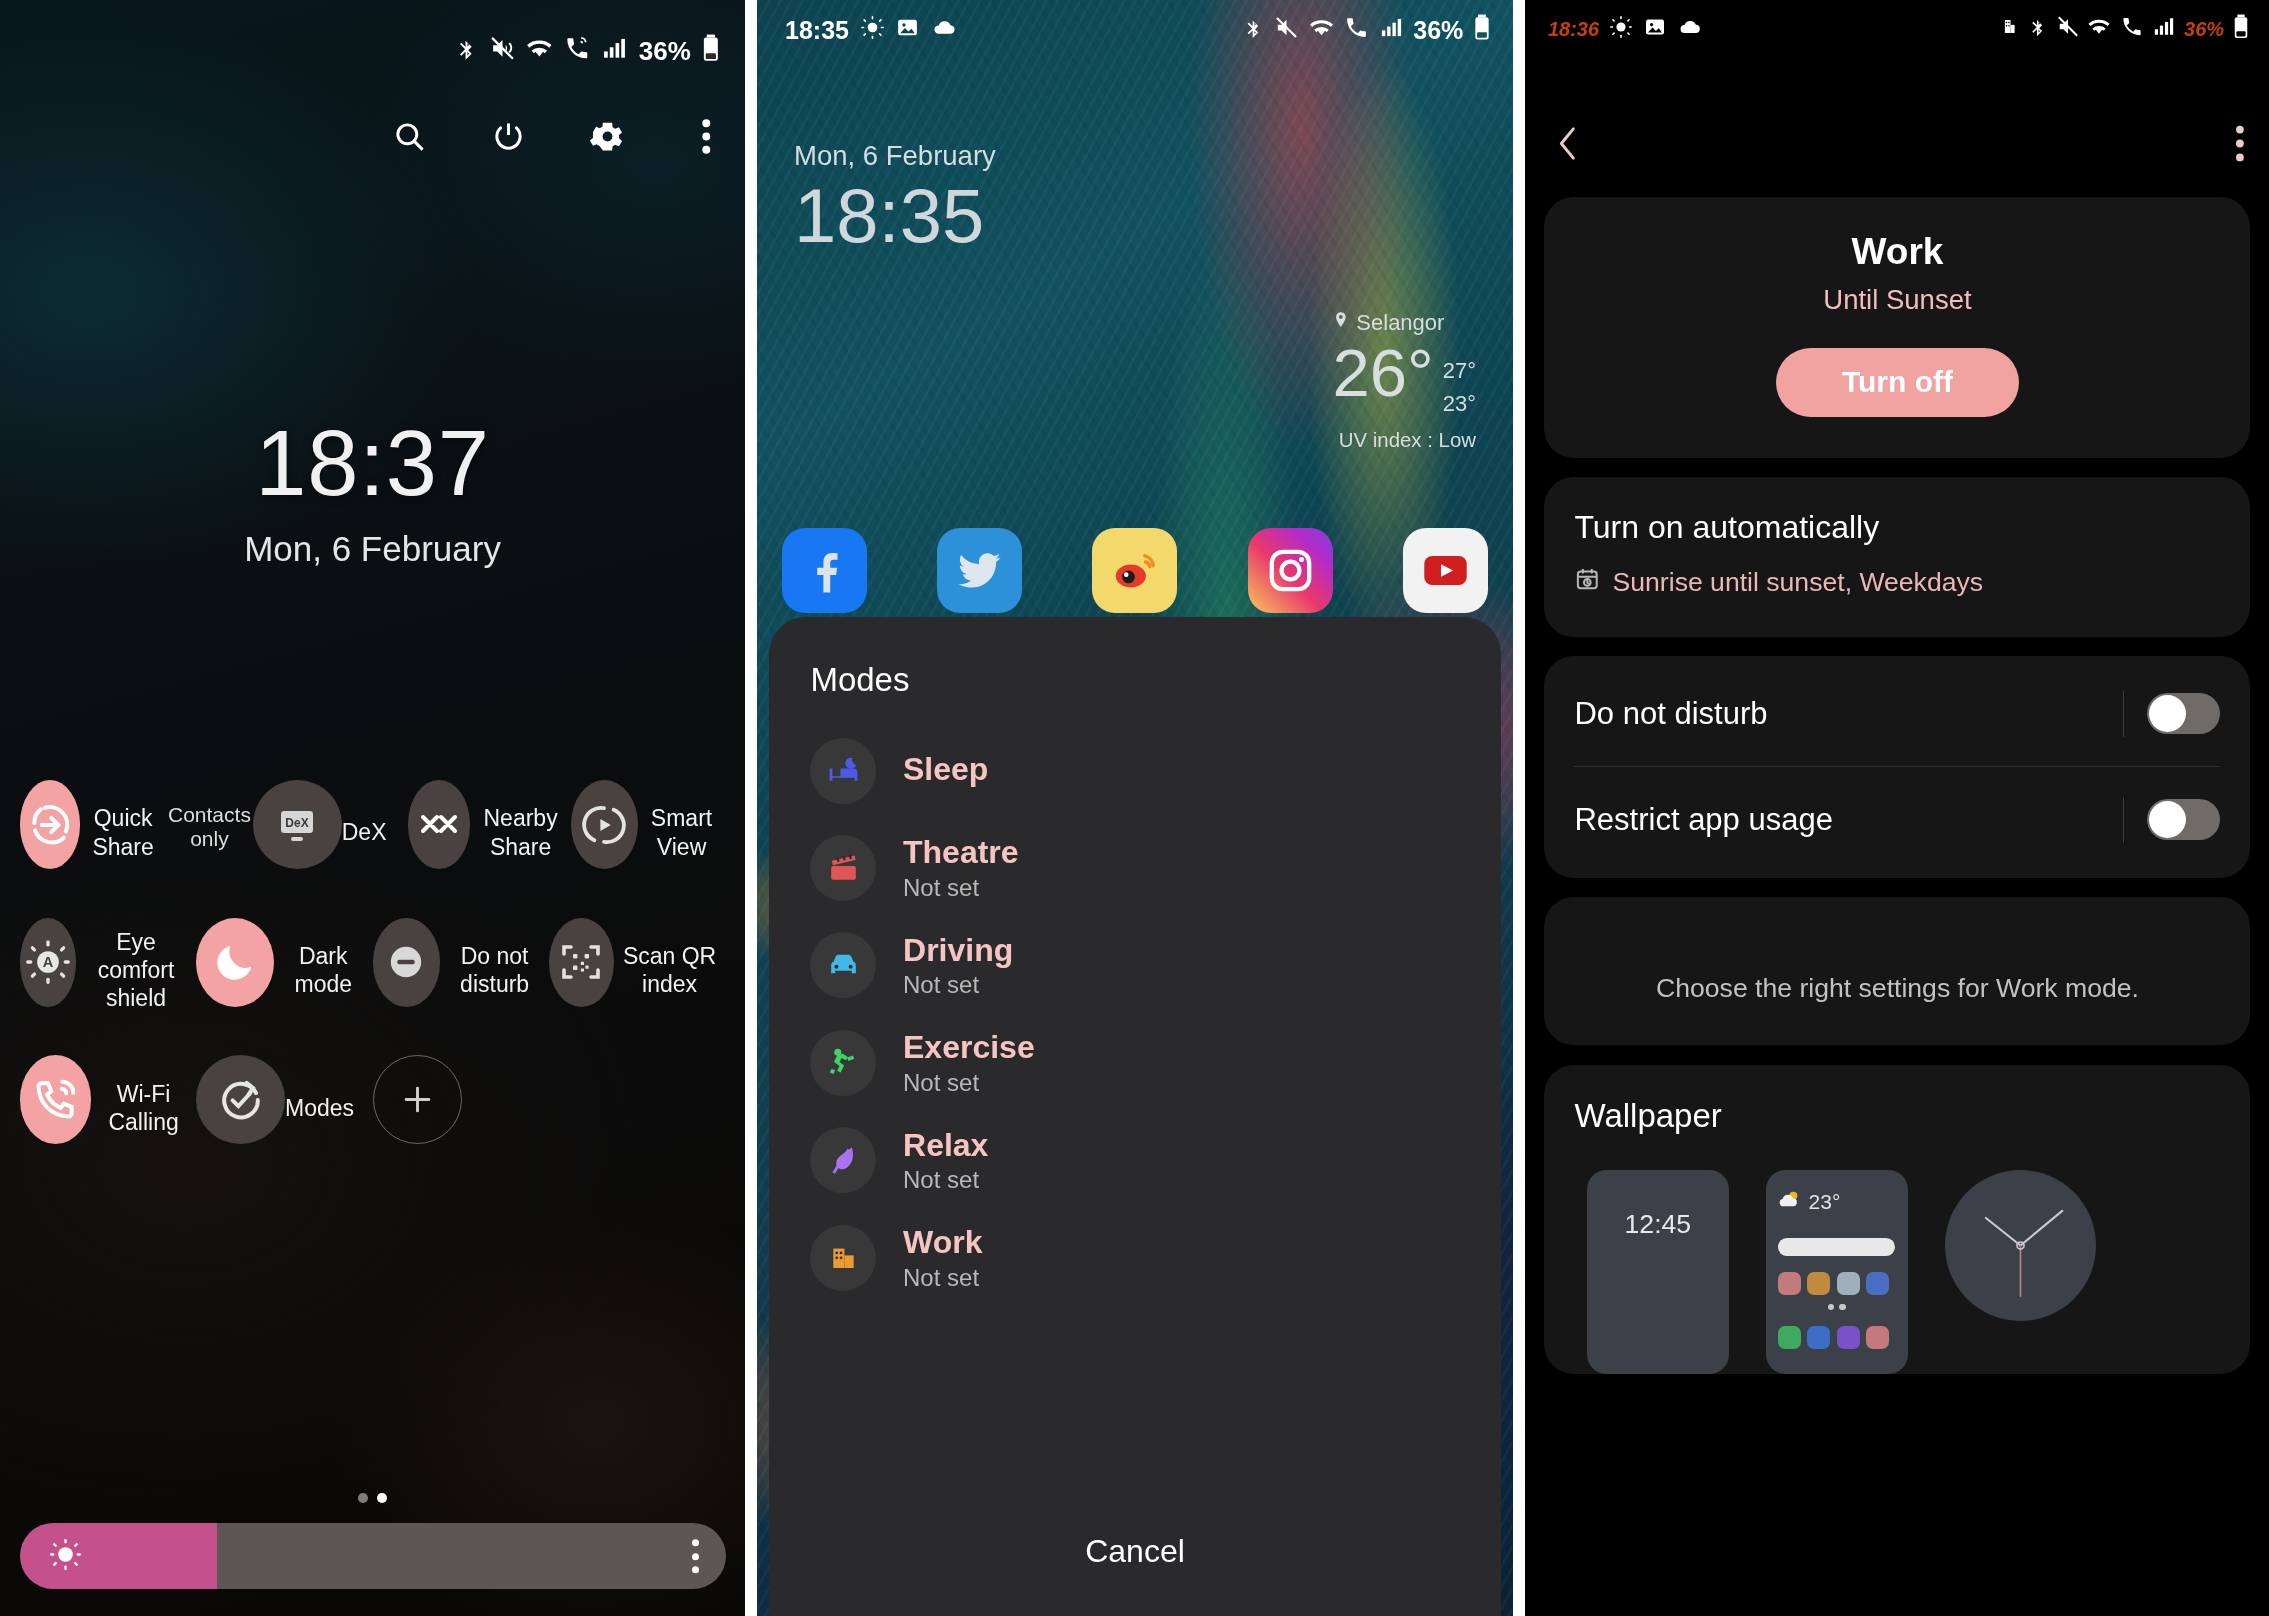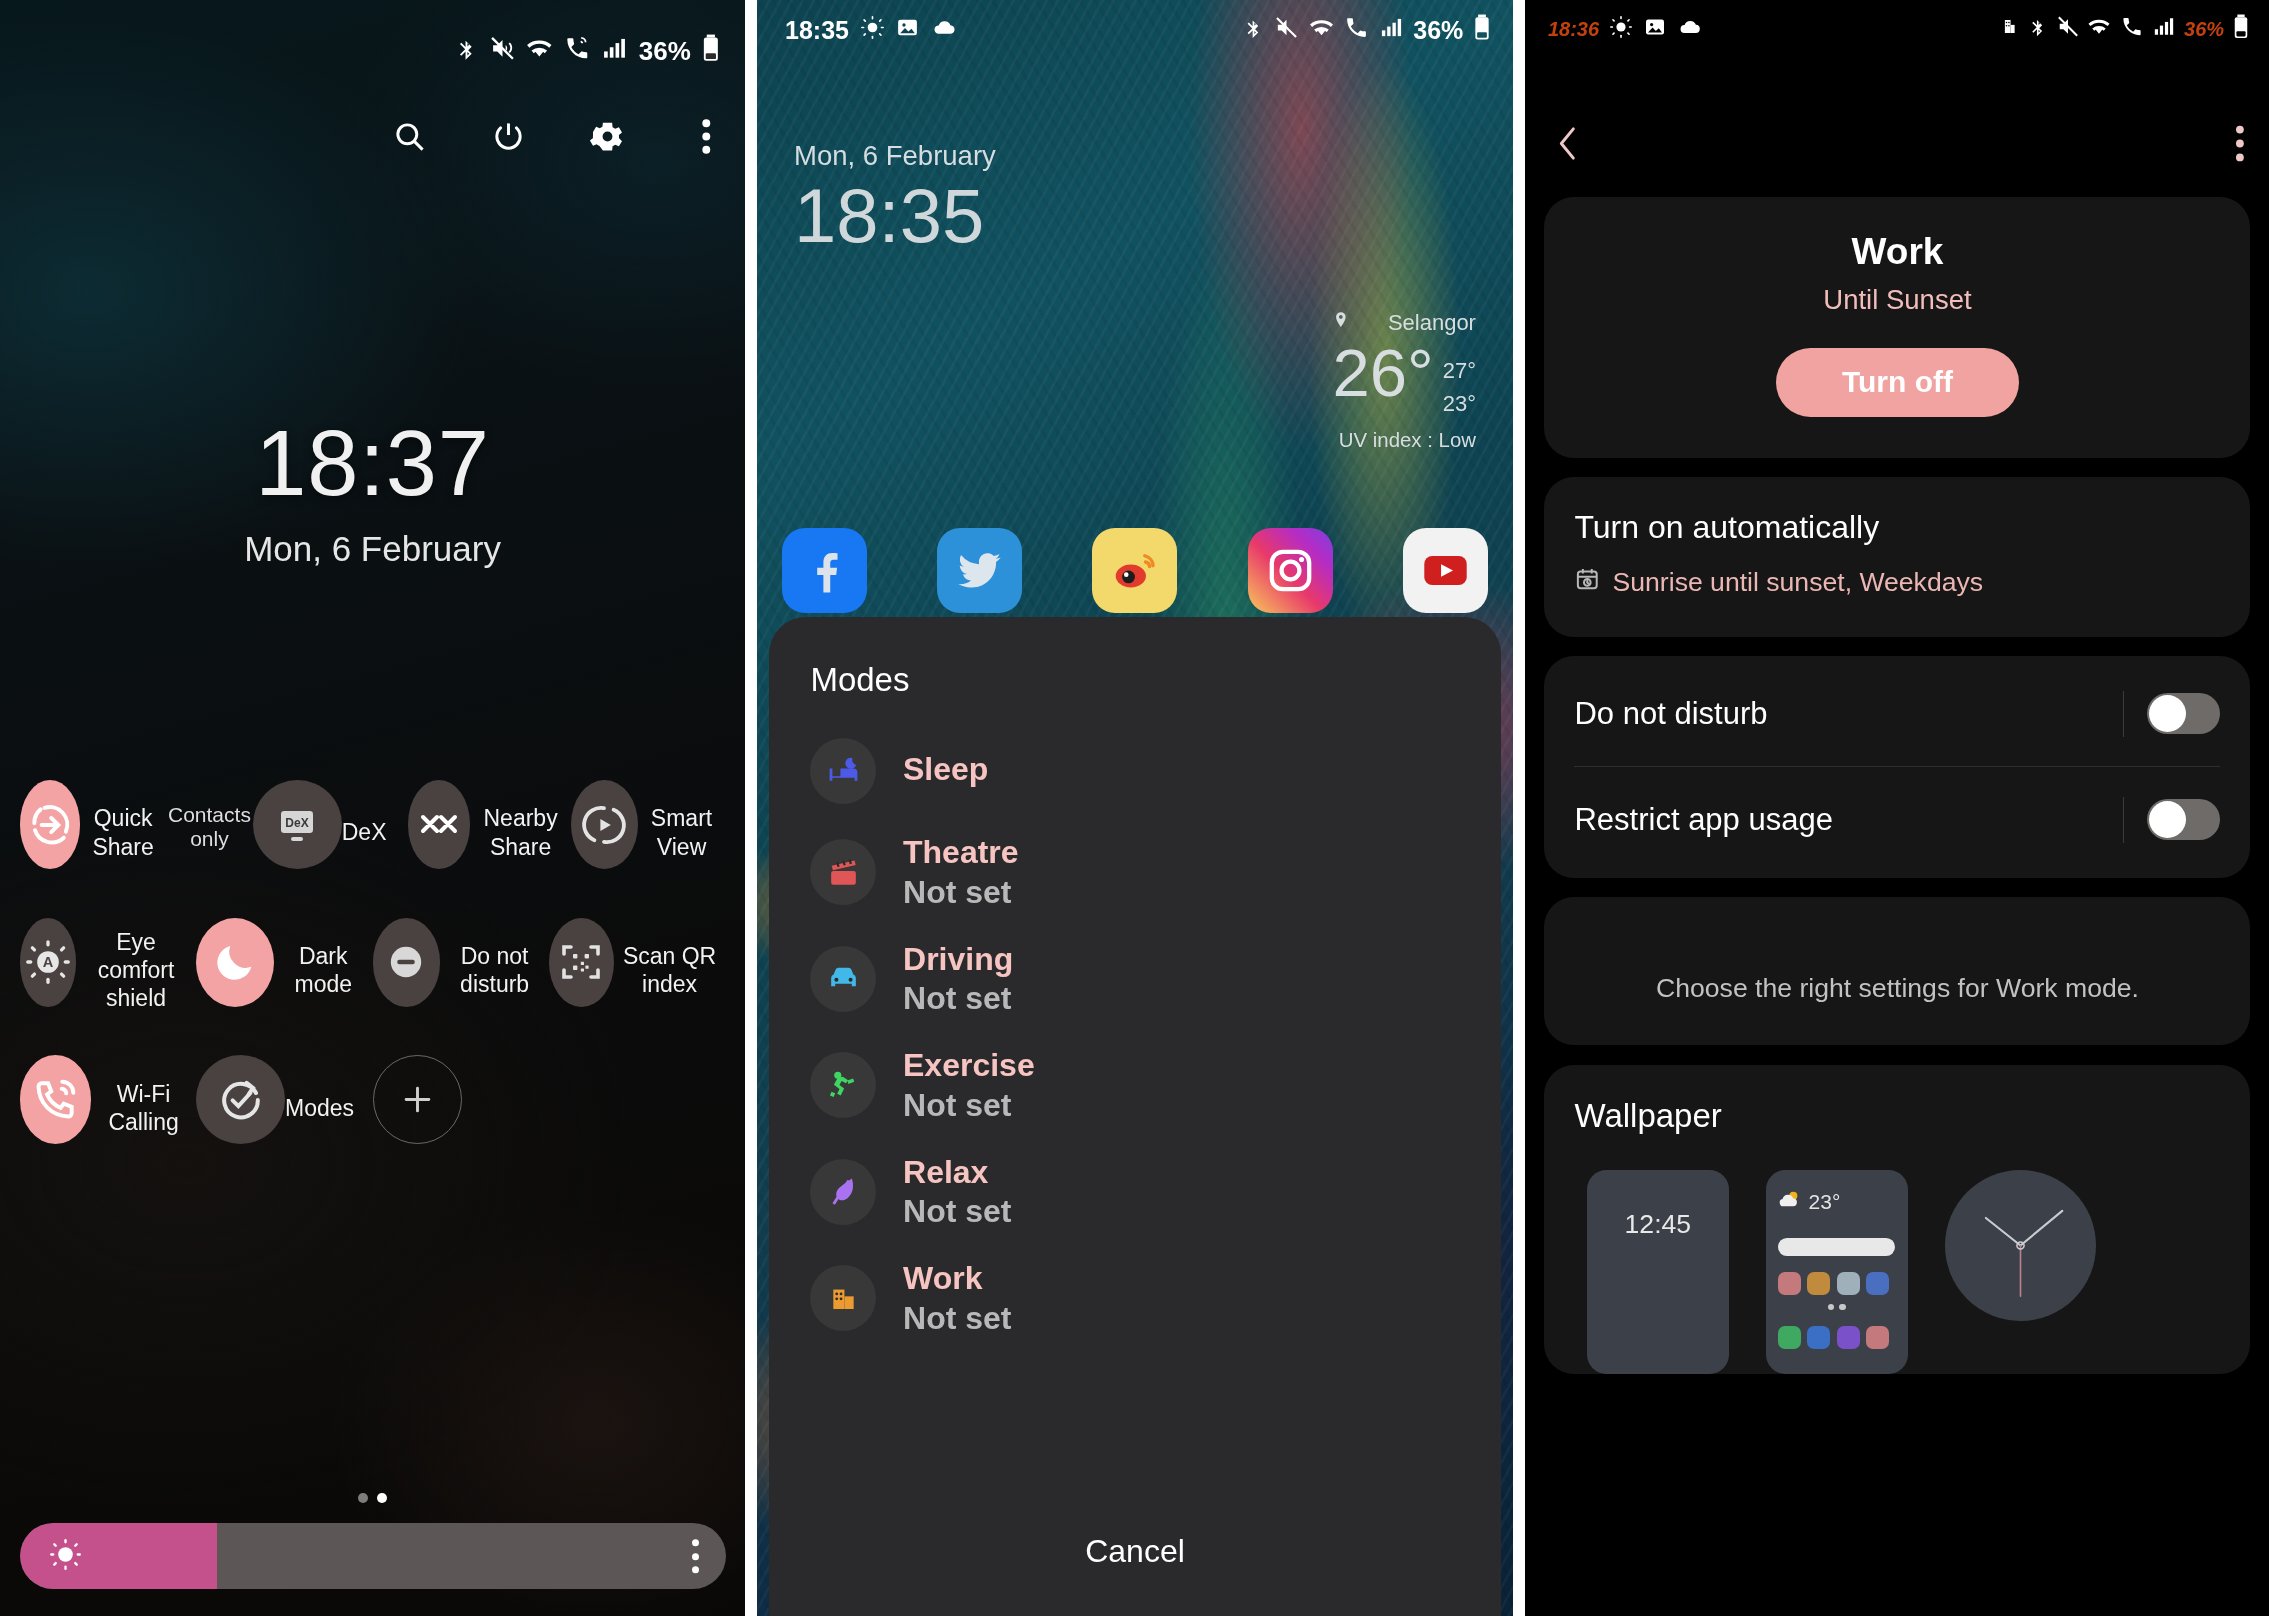--- a/index.html
+++ b/index.html
@@ -92,38 +92,38 @@
   .statusbar2 {
     position: absolute; top: 14px; left: 28px; right: 23px;
     display: flex; align-items: center; color: #fff; font-size: 25px; font-weight: 600;
   }
   .sb2-left { display: flex; align-items: center; gap: 10.6px; }
   .sb2-right { margin-left: auto; display: flex; align-items: center; gap: 10.6px; }
   .homeclock { position: absolute; top: 140px; left: 37px; }
   .homeclock .hdate { font-size: 27.5px; color: #d6dde0; font-weight: 500; }
   .homeclock .htime { font-size: 76px; color: #cfd7da; font-weight: 300; line-height: 1.05; margin-top: 3.5px; }
   .homeweather { position: absolute; top: 309px; right: 37px; text-align: right; color: #d8dee0; }
-  .hw-loc { font-size: 22px; display: flex; align-items: center; justify-content: space-between; gap: 6.2px; }
+  .hw-loc { font-size: 22px; display: flex; align-items: center; justify-content: flex-start; gap: 6.2px; }
   .hw-mid { display: flex; align-items: flex-start; justify-content: flex-end; gap: 8.9px; margin-top: 5.3px; }
   .hw-temp { font-size: 67px; font-weight: 300; line-height: .95; }
   .hw-hl { display: flex; flex-direction: column; font-size: 22px; line-height: 1.5; padding-top: 12.4px; }
   .hw-uv { font-size: 20.4px; margin-top: 8.9px; }
   .dock { position: absolute; top: 528px; left: 25px; right: 25px; display: flex; justify-content: space-between; }
   .appicon { width: 85px; height: 85px; border-radius: 23px; display: flex; align-items: center; justify-content: center; }
 
   .modesheet {
     position: absolute; left: 12.4px; right: 12.4px; bottom: 0; top: 617px;
     background: #2a2a2c; border-radius: 37px 37px 0 0; padding: 44px 41px 0 41px;
   }
   .modesheet h2 { font-size: 33px; color: #fff; font-weight: 500; }
   .modelist { margin-top: 39px; }
   .moderow { display: flex; align-items: center; gap: 26.6px; margin-bottom: 30px; }
   .moderow .mic { width: 66px; height: 66px; border-radius: 50%; background: #383839; display: flex; align-items: center; justify-content: center; flex: none; }
   .moderow .mtxt .mname { font-size: 32px; color: #f6c5c1; font-weight: 600; line-height: 1.18; }
-  .moderow .mtxt .mstat { font-size: 32px; color: #b8b8b8; margin-top: 1.8px; font-weight: bold; }
+  .moderow .mtxt .mstat { font-size: 24px; color: #b8b8b8; margin-top: 1.8px; }
   .cancelbtn { position: absolute; left: 0; right: 0; bottom: 46px; text-align: center; font-size: 32px; color: #ffffff; font-weight: 500; }
 
   
   .panel3 { position: relative; width: 753px; height: 1616px; overflow: hidden; background: #000; }
   .statusbar3 {
     position: absolute; top: 14px; left: 23px; right: 21px;
     display: flex; align-items: center; color: #c2410c; font-size: 20px; font-weight: 600; font-style: italic;
   }
   .sb3-left { display: flex; align-items: center; gap: 9.8px; }
   .sb3-right { margin-left: auto; display: flex; align-items: center; gap: 8.9px; }

